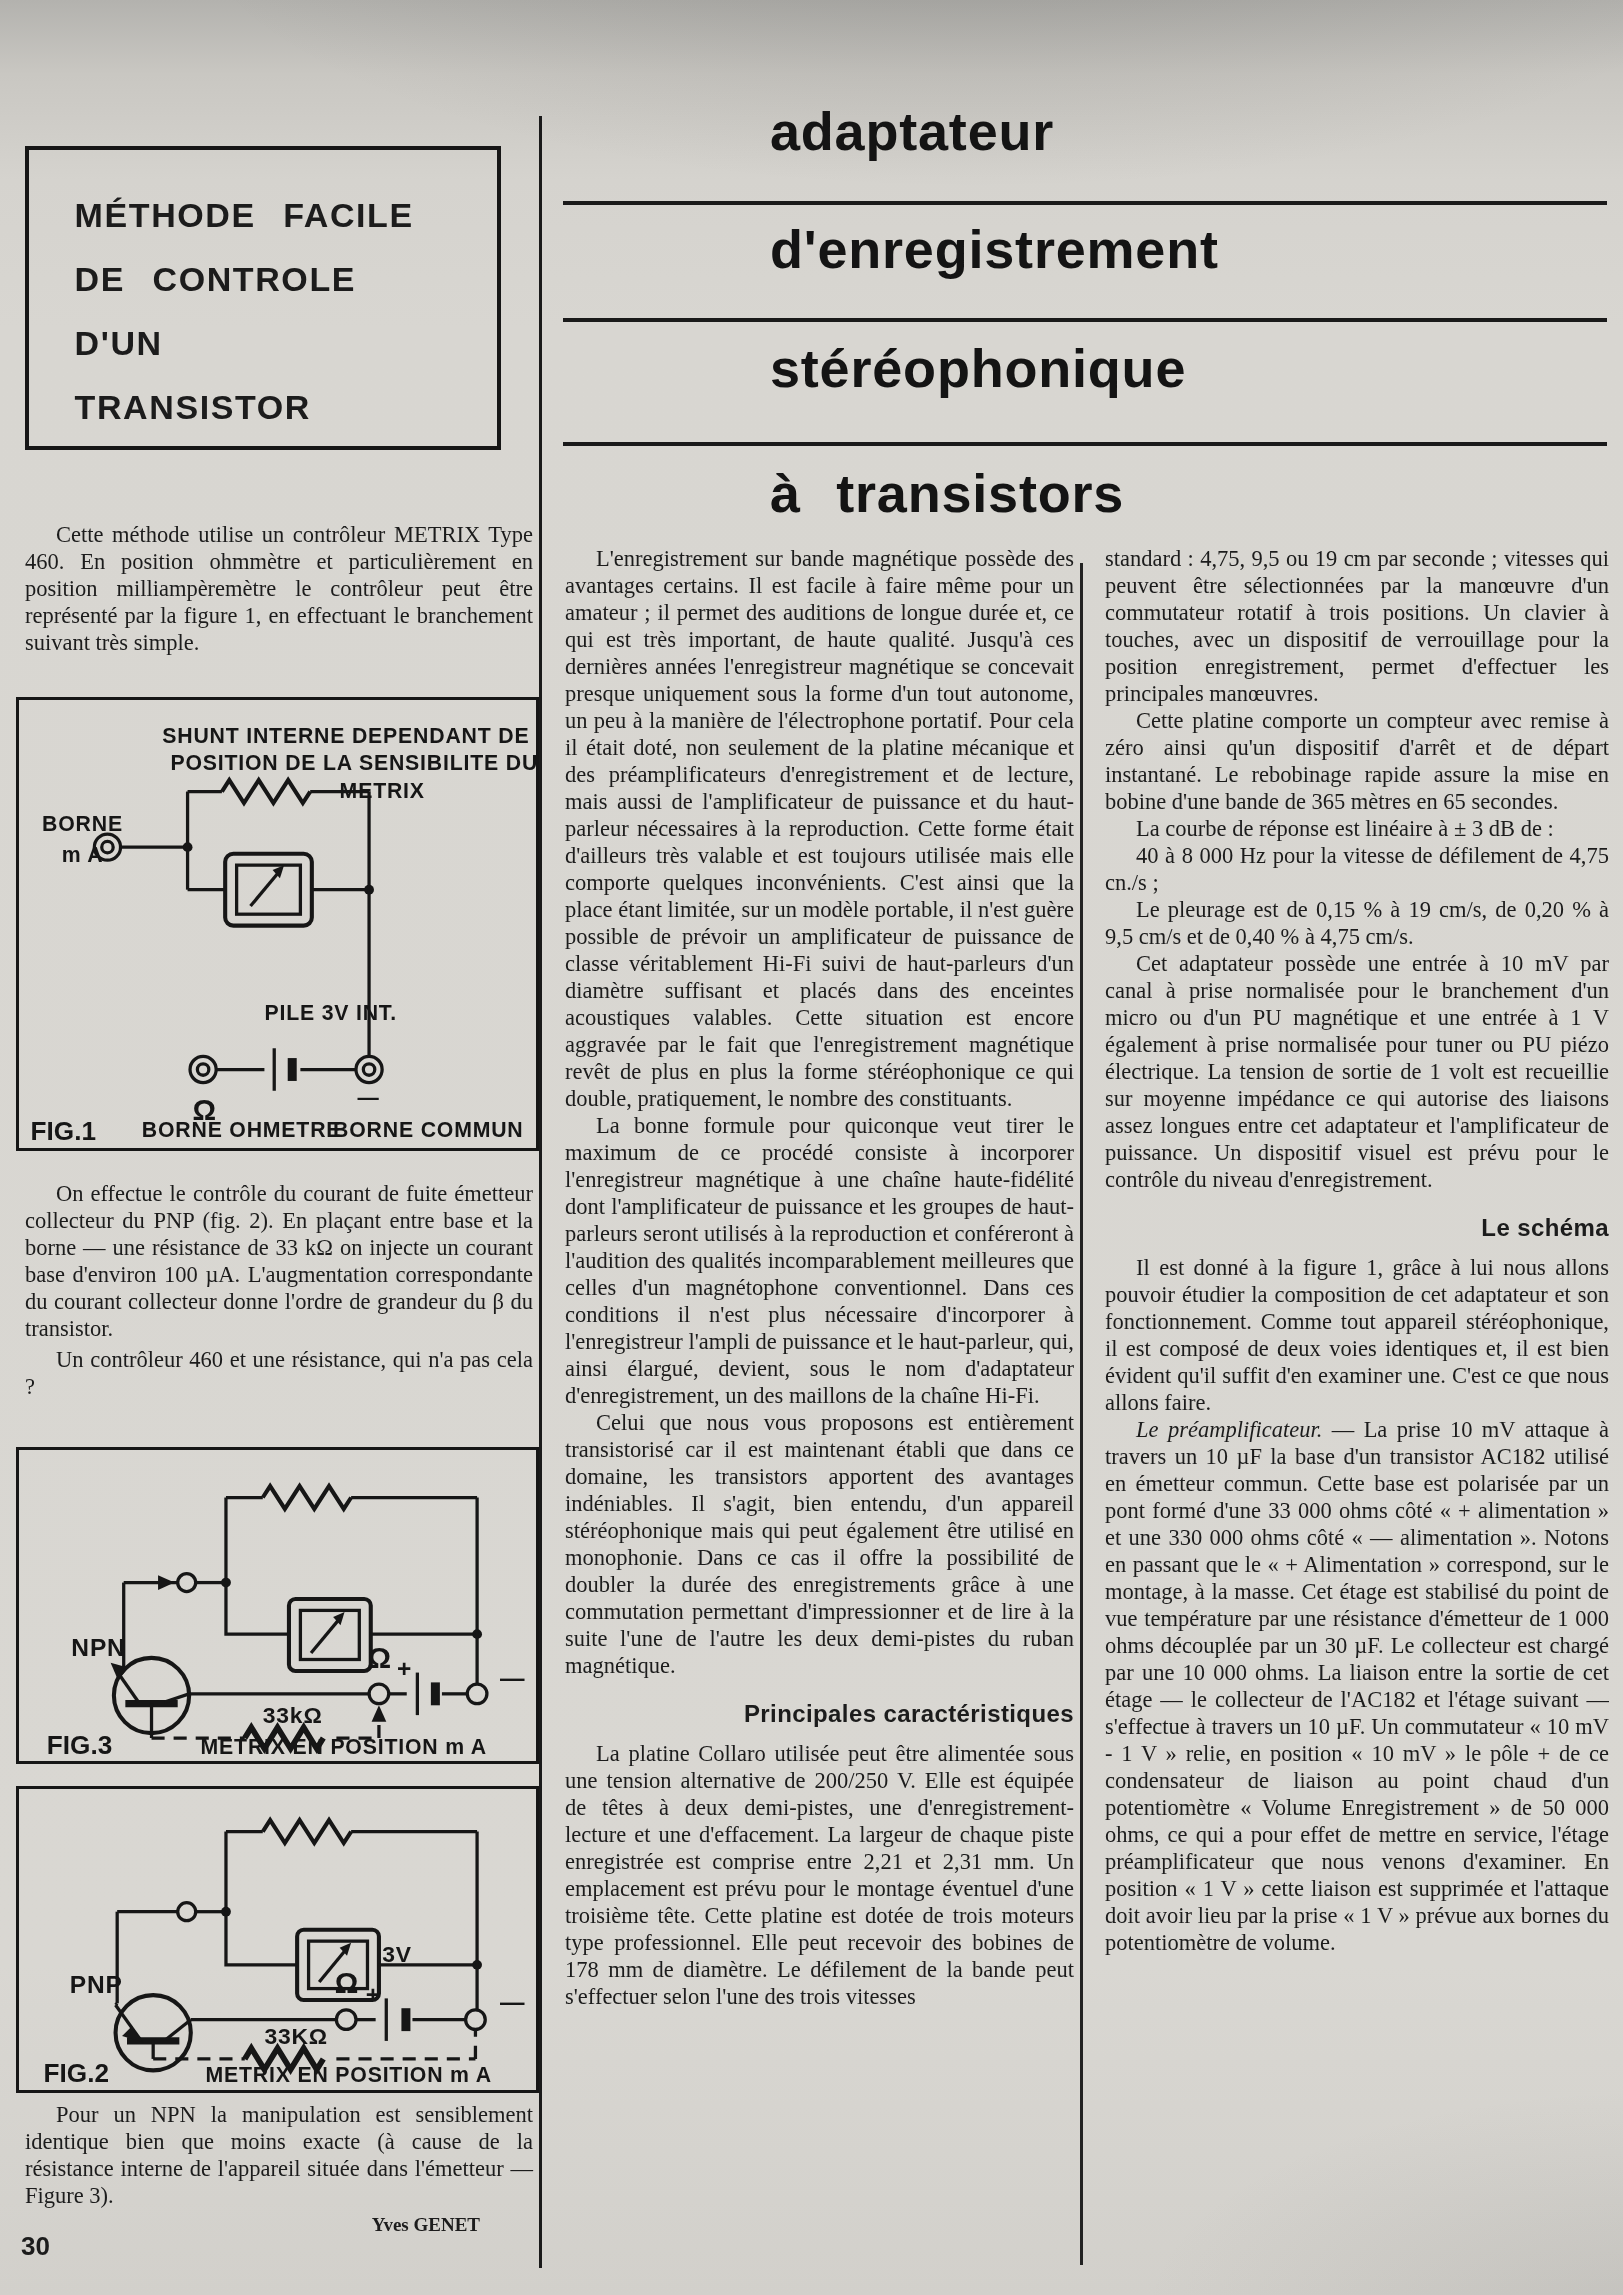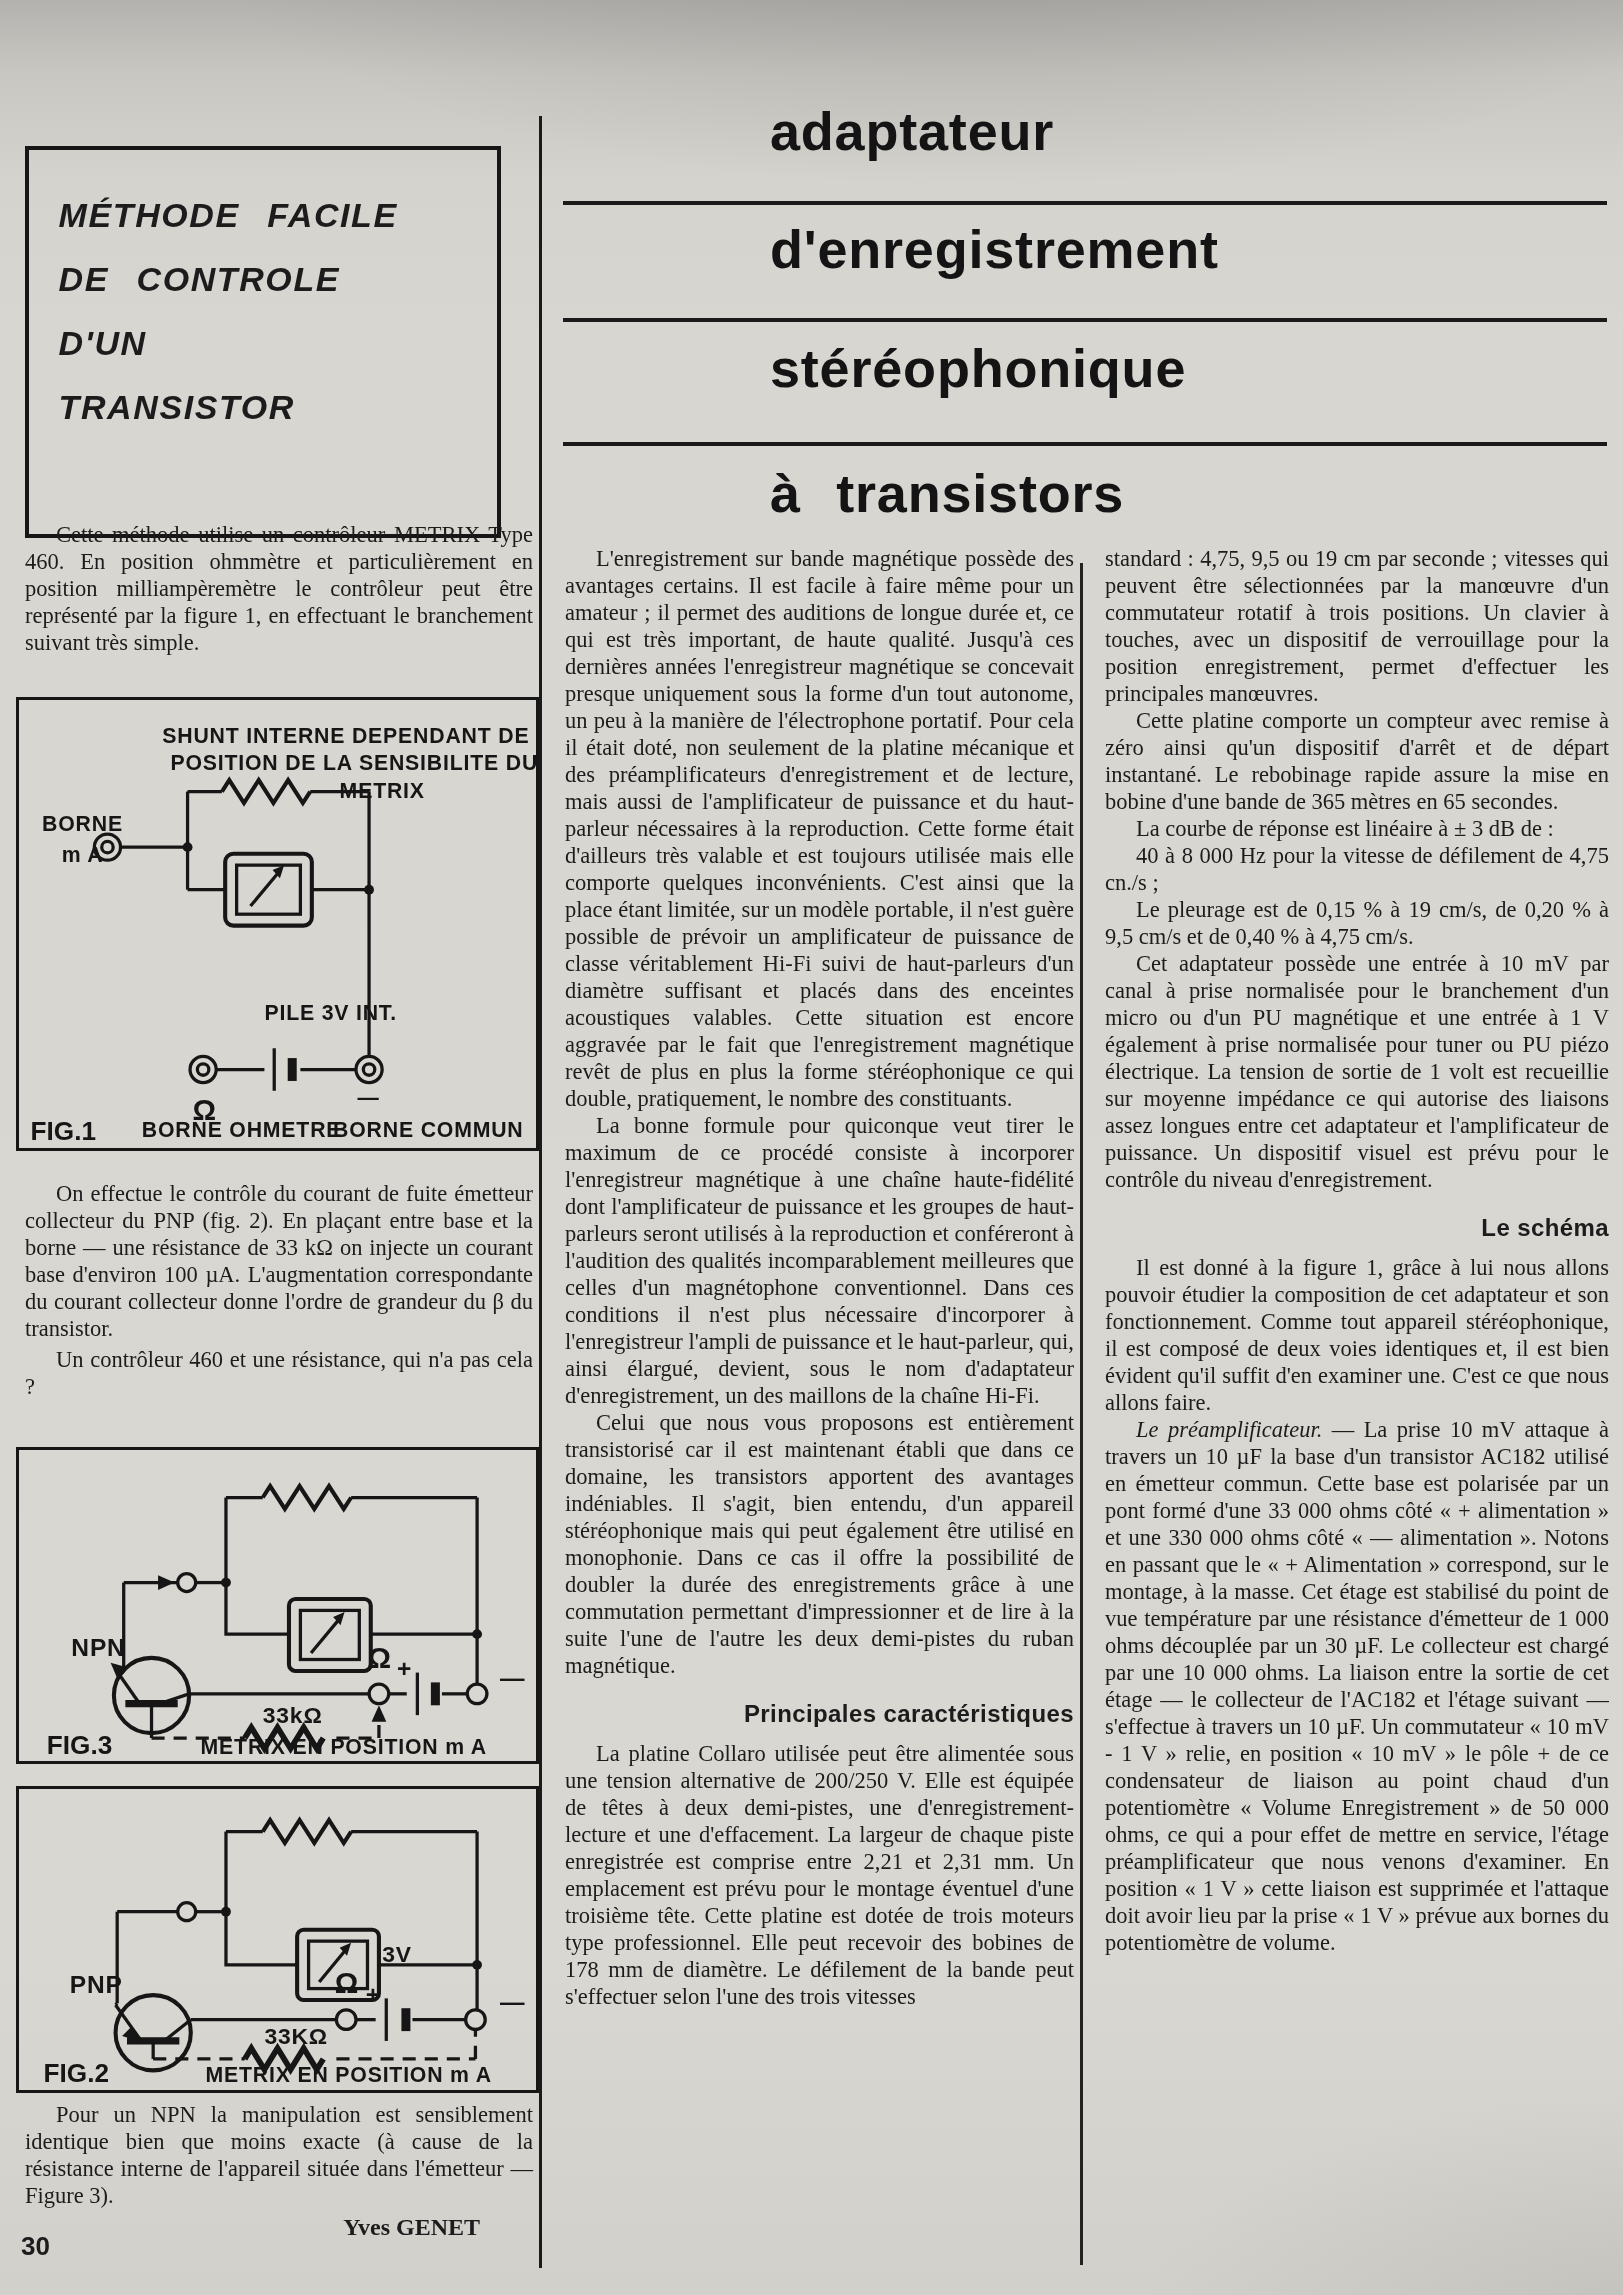--- a/index.html
+++ b/index.html
@@ -8,43 +8,43 @@
     background:
       linear-gradient(180deg,#b3b2ae 0px,#c9c7c2 74px,#d5d3ce 180px,#d8d6d1 327px,#d9d7d2 1964px,#d2d0cb 2295px);
     font-family:"Liberation Serif",serif;
     color:#1c1c1c;
   }
   .vignette{position:absolute;inset:0;pointer-events:none;
     background:radial-gradient(1146px 409px at 60% -98px,rgba(60,60,58,0.18),transparent 70%),
                radial-gradient(737px 327px at 102% 101%,rgba(90,90,88,0.12),transparent 70%);}
   
   .titlebox{
-    position:absolute;left:24.6px;top:146px;width:476px;height:392px;
-    border:4.9px solid #161616;box-sizing:border-box;padding:33px 0 0 30px;font-style:italic;
+    position:absolute;left:24.6px;top:146px;width:476px;height:304px;
+    border:4.9px solid #161616;box-sizing:border-box;padding:33px 0 0 46px;
   }
   .titlebox .tl{
     font-family:"Liberation Sans",sans-serif;font-weight:bold;
     font-size:34px;line-height:64px;letter-spacing:1.6px;word-spacing:16.4px;white-space:nowrap;
   }
   .serifcol p{margin:4px;text-align:justify;text-indent:31px;font-size:22.5px;line-height:27px;}
   .serifcol p.noind{text-indent:0;}
   .leftpara{position:absolute;left:21px;width:516px;}
   .figbox{position:absolute;left:16.4px;width:517px;border:3.3px solid #161616;box-sizing:content-box;background:transparent;}
   .figbox svg{display:block;}
   svg .wire{stroke:#161616;stroke-width:4;fill:none;}
   svg .wire5{stroke:#161616;stroke-width:5;fill:none;}
   svg .zig{stroke:#161616;stroke-width:5;fill:none;}
   svg .zigbold{stroke:#161616;stroke-width:7;fill:none;}
   svg .dash{stroke:#161616;stroke-width:4;fill:none;stroke-dasharray:16 11;}
   svg .thick{stroke:#161616;stroke-width:11;fill:none;}
   svg .dot{fill:#161616;stroke:none;}
   svg .lbl{fill:#161616;font-family:"Liberation Sans",sans-serif;font-weight:bold;font-size:26px;letter-spacing:1px;}
   svg .lblb{fill:#161616;font-family:"Liberation Sans",sans-serif;font-weight:bold;font-size:32px;}
   svg .ohm{fill:#161616;font-family:"Liberation Sans",sans-serif;font-weight:bold;font-size:36px;}
-  .sig{font-weight:bold;text-align:right;padding-right:57px;font-size:24px;margin-top:4.9px;}
+  .sig{font-weight:bold;text-align:right;padding-right:57px;font-size:19px;margin-top:4.9px;}
   .pageno{position:absolute;left:21px;top:2231px;font-family:"Liberation Sans",sans-serif;font-weight:bold;font-size:26px;}
   
   .vrule1{position:absolute;left:539px;top:116px;width:3.3px;height:2152px;background:#1a1a1a;}
   .vrule2{position:absolute;left:1080px;top:563px;width:2.5px;height:1702px;background:#222;}
   
   .bigtitle{position:absolute;left:556px;top:82px;width:1057px;height:475px;}
   .bigtitle .bt{
     position:absolute;left:214px;font-family:"Liberation Sans",sans-serif;font-weight:bold;
     font-size:54px;letter-spacing:0.8px;word-spacing:19.6px;white-space:nowrap;color:#141414;
   }

